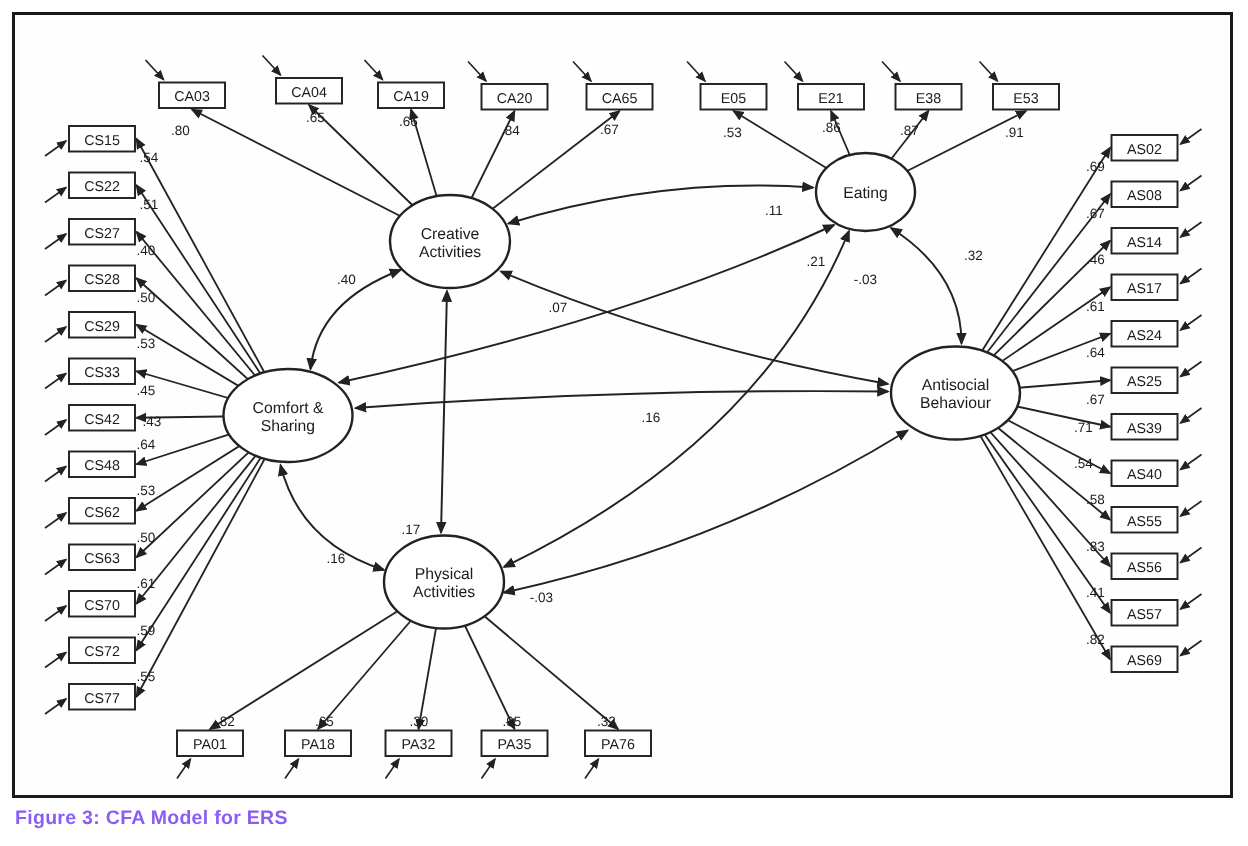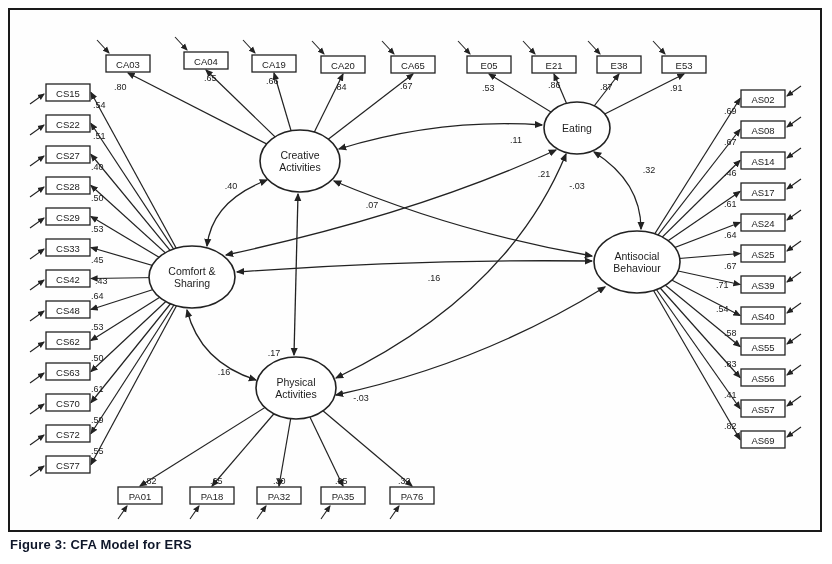--- a/index.html
+++ b/index.html
@@ -4,21 +4,21 @@
 <style>
   html,body{margin:0;padding:0;background:#ffffff;}
   .page{
     position:relative;width:832px;height:564px;background:#ffffff;
     font-family:"Liberation Sans","DejaVu Sans",sans-serif;overflow:hidden;text-align:right;
   }
   .diagram-svg{position:absolute;left:0;top:0;}
   svg text{font-family:"Liberation Sans","DejaVu Sans",sans-serif;fill:#1c1c1c;}
   .caption{
     position:absolute;left:10px;top:537px;
-    font-weight:bold;font-size:13px;color:#0f172a;letter-spacing:.2px;
+    font-weight:bold;font-size:13px;color:#8b5cf6;letter-spacing:.2px;
   }
 </style>
 </head>
 <body>
 
 <div class="page">
   <svg class="diagram-svg" width="832" height="564" viewBox="0 0 832 564">
     <defs>
       <marker id="ah" viewBox="0 0 10 10" refX="8.5" refY="5" markerWidth="6.5" markerHeight="6.5" orient="auto-start-reverse">
         <path d="M0,0.8 L10,5 L0,9.2 z" fill="#222"></path>

